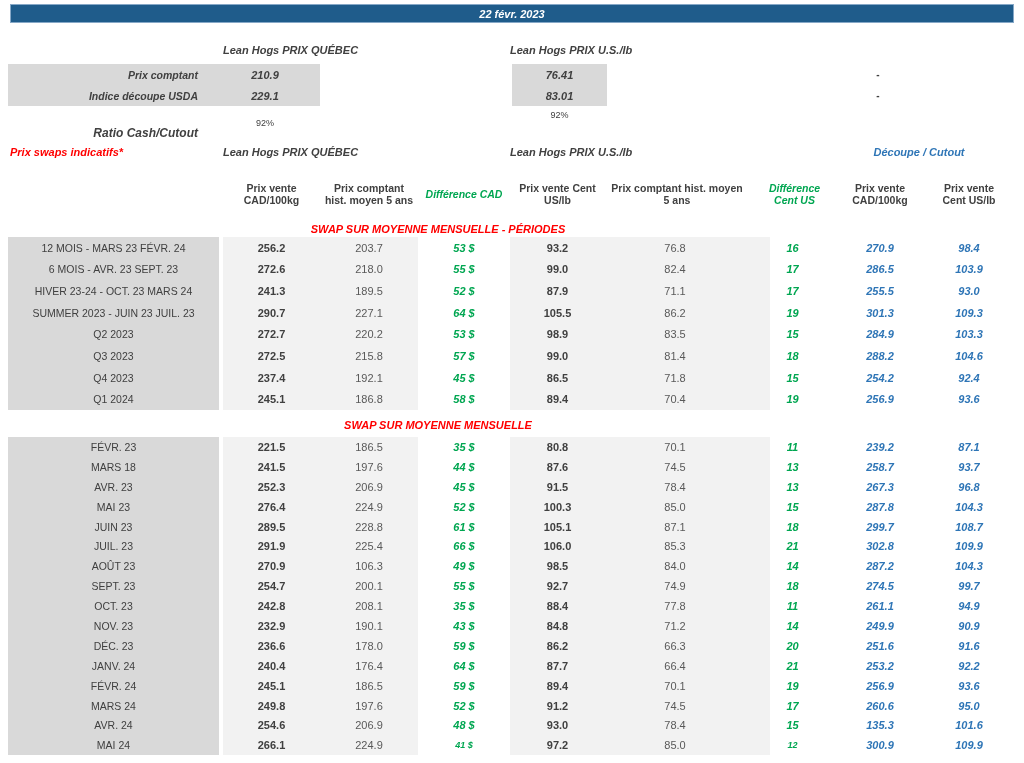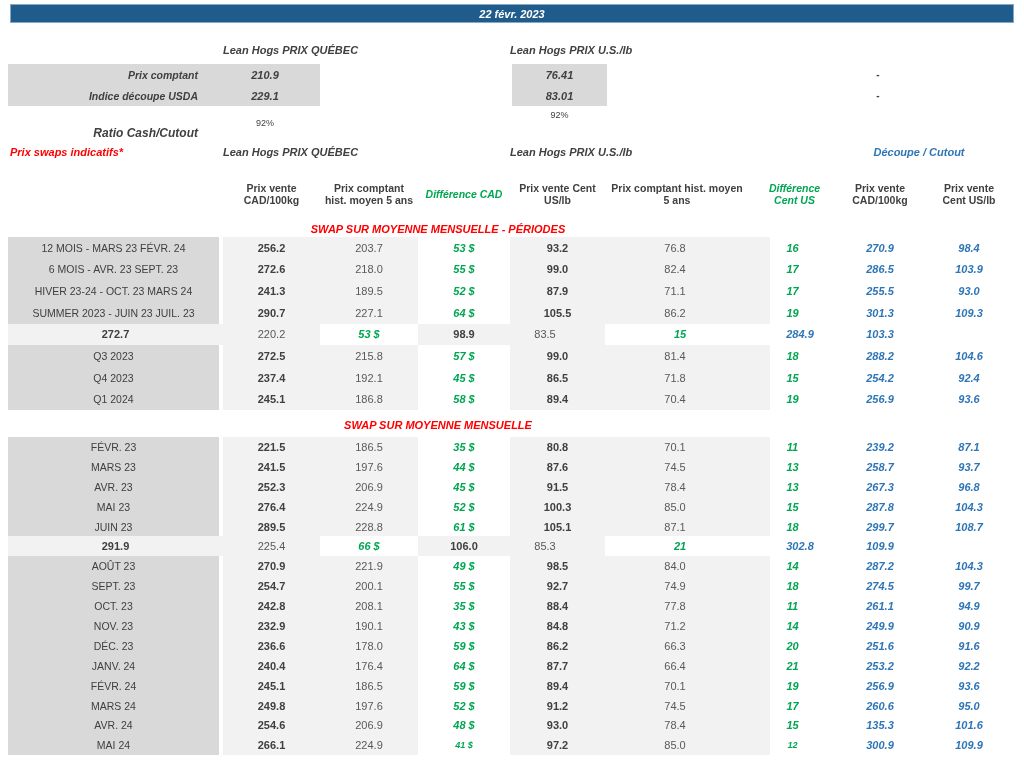--- a/index.html
+++ b/index.html
@@ -169,20 +169,21 @@
     <div class="cell c1">290.7</div>
     <div class="cell c2">227.1</div>
     <div class="cell c3">64 $</div>
     <div class="cell c4">105.5</div>
     <div class="cell c5">86.2</div>
     <div class="cell c6">19</div>
     <div class="cell c7">301.3</div>
     <div class="cell c8">109.3</div>
   </div>
       <div class="row">
+    <div class="cell cl">Q2 2023</div>
     <div class="cell c1">272.7</div>
     <div class="cell c2">220.2</div>
     <div class="cell c3">53 $</div>
     <div class="cell c4">98.9</div>
     <div class="cell c5">83.5</div>
     <div class="cell c6">15</div>
     <div class="cell c7">284.9</div>
     <div class="cell c8">103.3</div>
   </div>
       <div class="row">
@@ -227,21 +228,21 @@
     <div class="cell c1">221.5</div>
     <div class="cell c2">186.5</div>
     <div class="cell c3">35 $</div>
     <div class="cell c4">80.8</div>
     <div class="cell c5">70.1</div>
     <div class="cell c6">11</div>
     <div class="cell c7">239.2</div>
     <div class="cell c8">87.1</div>
   </div>
       <div class="row">
-    <div class="cell cl">MARS 23</div>
+    <div class="cell cl">MARS 18</div>
     <div class="cell c1">241.5</div>
     <div class="cell c2">197.6</div>
     <div class="cell c3">44 $</div>
     <div class="cell c4">87.6</div>
     <div class="cell c5">74.5</div>
     <div class="cell c6">13</div>
     <div class="cell c7">258.7</div>
     <div class="cell c8">93.7</div>
   </div>
       <div class="row">
@@ -271,33 +272,34 @@
     <div class="cell c1">289.5</div>
     <div class="cell c2">228.8</div>
     <div class="cell c3">61 $</div>
     <div class="cell c4">105.1</div>
     <div class="cell c5">87.1</div>
     <div class="cell c6">18</div>
     <div class="cell c7">299.7</div>
     <div class="cell c8">108.7</div>
   </div>
       <div class="row">
+    <div class="cell cl">JUIL. 23</div>
     <div class="cell c1">291.9</div>
     <div class="cell c2">225.4</div>
     <div class="cell c3">66 $</div>
     <div class="cell c4">106.0</div>
     <div class="cell c5">85.3</div>
     <div class="cell c6">21</div>
     <div class="cell c7">302.8</div>
     <div class="cell c8">109.9</div>
   </div>
       <div class="row">
     <div class="cell cl">AOÛT 23</div>
     <div class="cell c1">270.9</div>
-    <div class="cell c2">221.9</div>
+    <div class="cell c2">106.3</div>
     <div class="cell c3">49 $</div>
     <div class="cell c4">98.5</div>
     <div class="cell c5">84.0</div>
     <div class="cell c6">14</div>
     <div class="cell c7">287.2</div>
     <div class="cell c8">104.3</div>
   </div>
       <div class="row">
     <div class="cell cl">SEPT. 23</div>
     <div class="cell c1">254.7</div>

